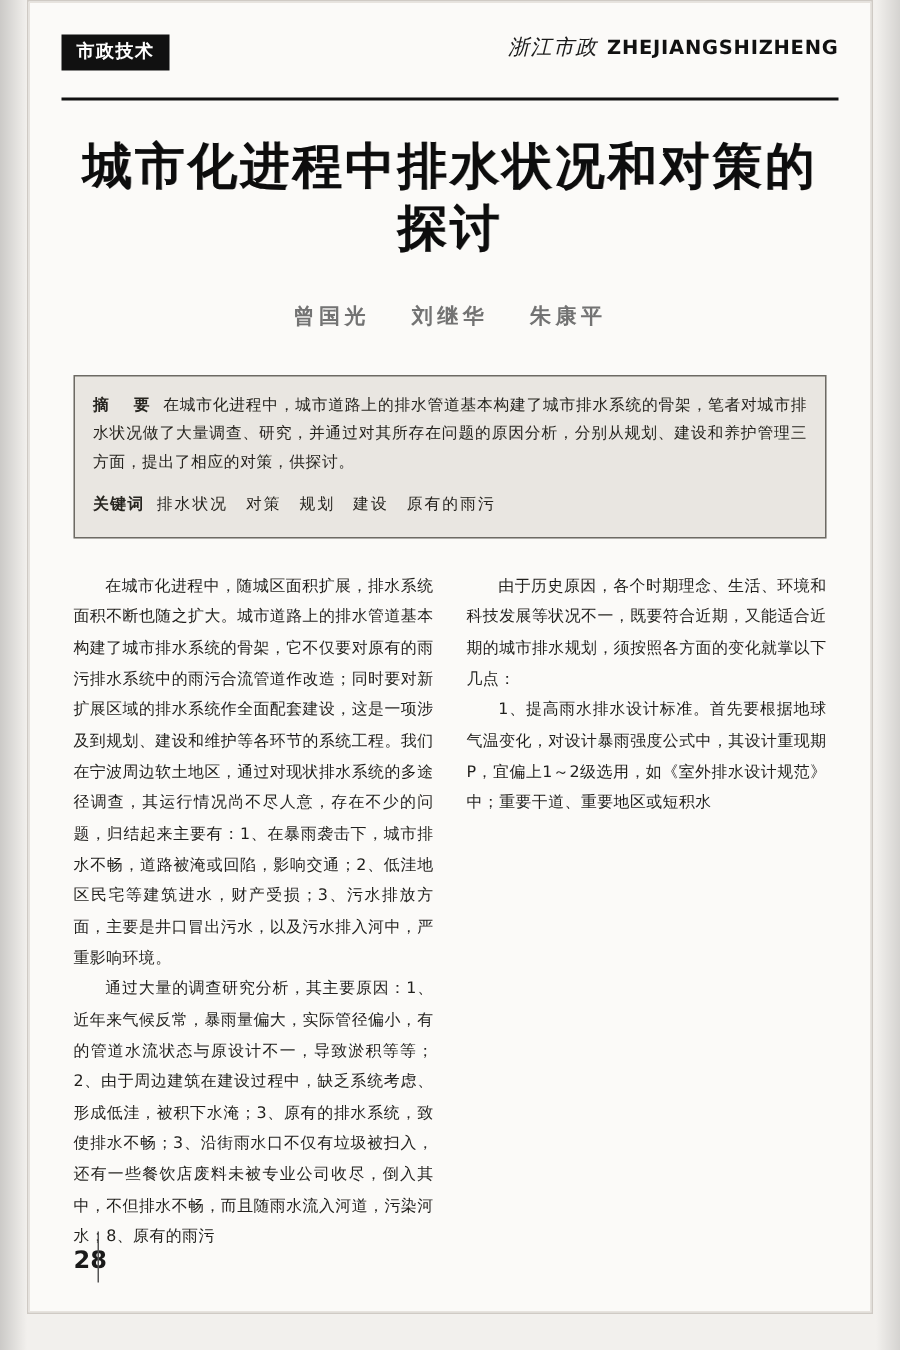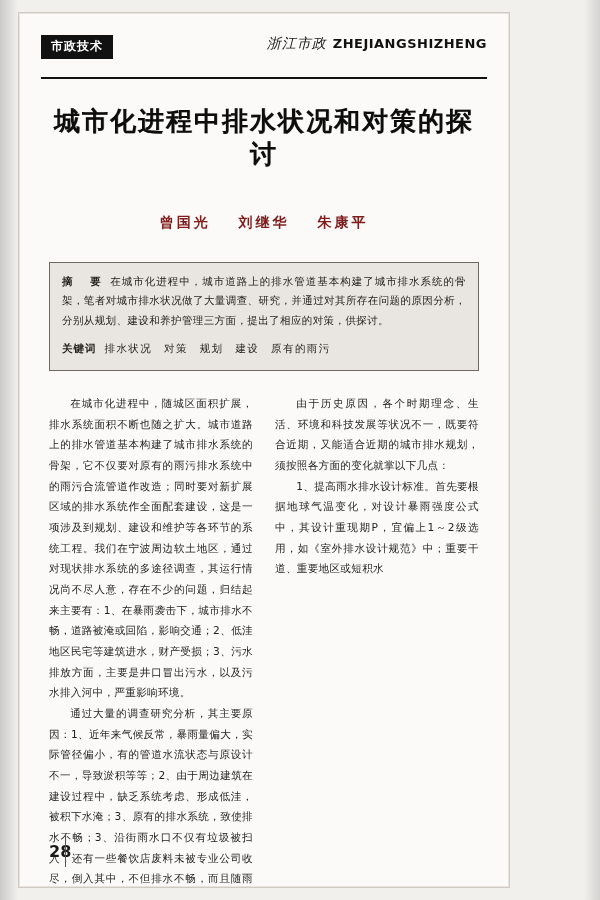--- a/index.html
+++ b/index.html
@@ -21,22 +21,22 @@
     background: #f2f0ed;
     background-image:
       radial-gradient(circle at 18% 22%, rgba(0,0,0,0.035) 0 2px, transparent 3px),
       radial-gradient(circle at 72% 61%, rgba(0,0,0,0.03) 0 2px, transparent 3px),
       radial-gradient(circle at 43% 85%, rgba(0,0,0,0.03) 0 1.5px, transparent 3px);
     box-sizing: border-box;
   }
   .scan {
     position: absolute;
     left: 18px;
-    top: 12px;
-    width: 492px;
+    top: 0;
+    width: 564px;
     height: 876px;
     background: #fbfaf8;
     border: 1px solid #cfcac4;
     box-shadow: 0 0 0 1px #e7e3de inset;
     box-sizing: border-box;
     overflow: hidden;
   }
   
   .header {
     position: relative;
@@ -77,51 +77,51 @@
     font-size: 13px;
     letter-spacing: 0.5px;
     color: #111;
   }
   
   .title-wrap {
     margin: 26px 34px 0 34px;
     text-align: center;
   }
   .article-title {
-    font-family: Liberation Sans, sans-serif;
-    font-weight: bold;
-    font-size: 26px;
+    font-family: Liberation Mono, monospace;
+    font-weight: bold;
+    font-size: 33px;
     letter-spacing: 2px;
     color: #0d0d0d;
     line-height: 1.25;
     text-shadow: 0.5px 0 0 rgba(0,0,0,0.4);
   }
   .authors {
-    margin-top: 44px;
+    margin-top: 26px;
     font-size: 14px;
     letter-spacing: 3px;
-    color: #7f1d1d;
+    color: #737373;
     font-family: "DejaVu Serif", "Liberation Serif", serif;
     font-weight: bold;
   }
   .authors span { margin: 0 10px; }
   
   .abstract-box {
     margin: 30px 30px 0 30px;
     border: 1px solid #6d6a64;
     background: #e9e6e1;
     padding: 10px 12px 12px 12px;
     box-sizing: border-box;
   }
   .abstract-line {
     font-size: 10.5px;
     line-height: 1.85;
     color: #26241f;
     text-align: justify;
-    font-family: Liberation Mono, monospace;
+    font-family: Liberation Serif, serif;
     letter-spacing: 0.4px;
   }
   .abstract-label {
     font-weight: bold;
     letter-spacing: 3px;
     margin-right: 6px;
   }
   .keywords {
     margin-top: 8px;
     font-size: 10.5px;

